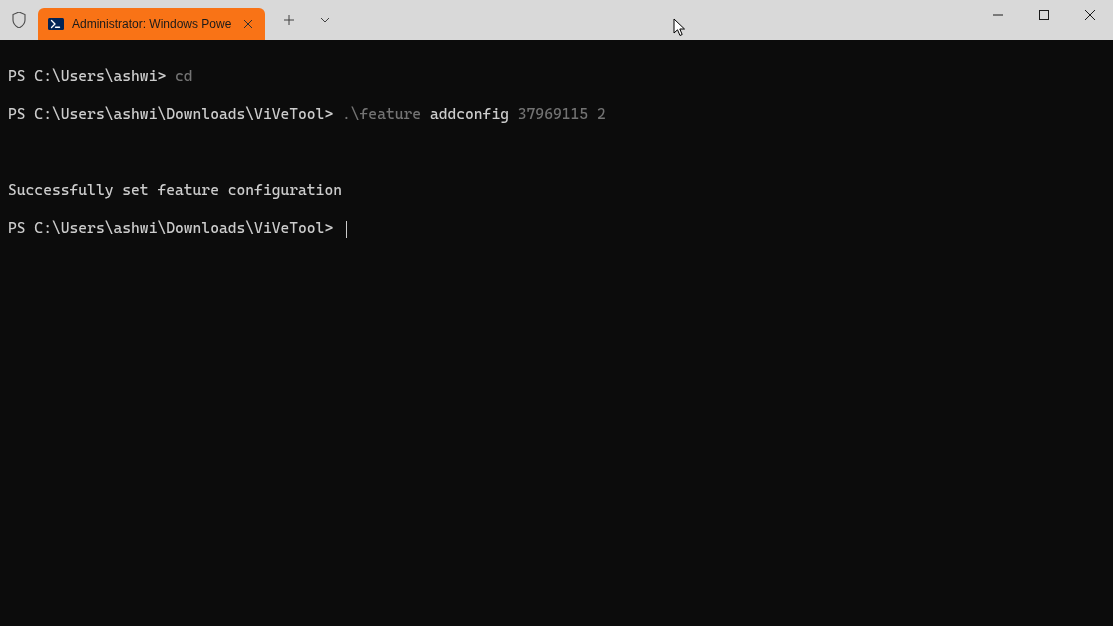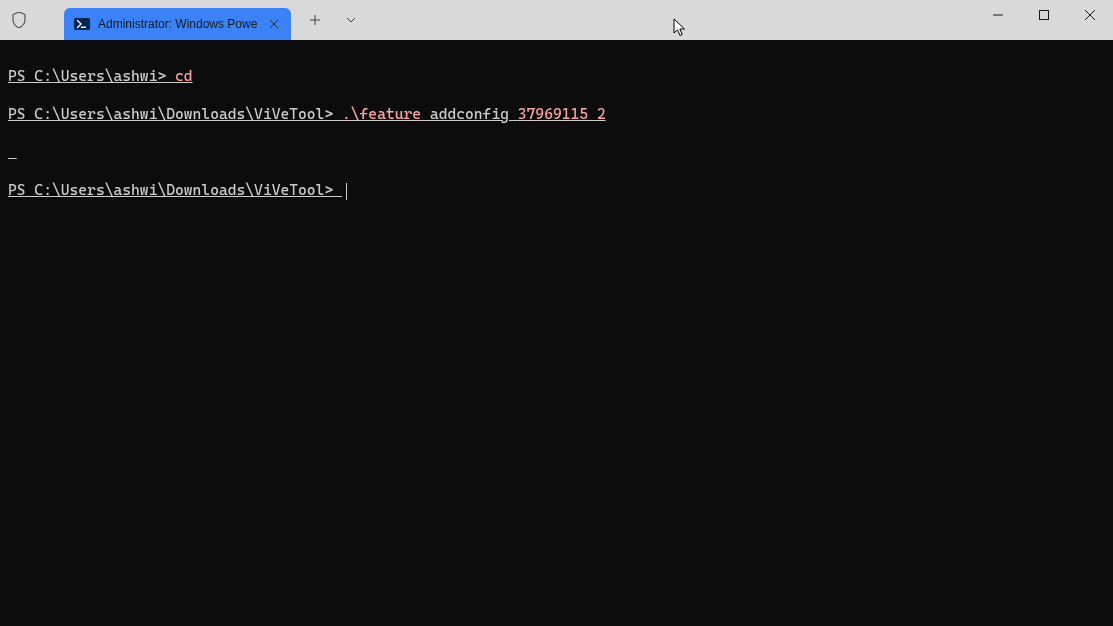--- a/index.html
+++ b/index.html
@@ -20,29 +20,28 @@
     }
     .shield-area {
       width: 38px;
       height: 40px;
       display: flex;
       align-items: center;
       justify-content: center;
     }
     .tab {
       height: 32px;
-      background: #3b82f6;
+      background: #f97316;
       border-radius: 6px 6px 0 0;
       display: flex;
       align-items: center;
       padding: 0 8px 0 10px;
       gap: 8px;
       position: relative;
       top: 4px;
-      margin-left: 26px;
     }
     .tab-icon {
       width: 16px;
       height: 16px;
       display: flex;
       align-items: center;
       justify-content: center;
     }
     .tab-title {
       font-size: 12px;
@@ -87,24 +86,23 @@
     .terminal {
       background: #0c0c0c;
       color: #cccccc;
       height: calc(626px - 40px);
       font-family: "Cascadia Mono", "Consolas", monospace;
       font-size: 15px;
       line-height: 19px;
       padding: 8px 8px;
       white-space: pre;
       position: relative;
-      text-decoration: underline;
     }
     .tline { display: flex; }
-    .cmd-hl { color: #fca5a5; }
+    .cmd-hl { color: #737373; }
     .cursor {
       display: inline-block;
       width: 1px;
       height: 17px;
       background: #cccccc;
       vertical-align: text-bottom;
       margin-left: 4px;
       position: relative;
       top: 2px;
     }
@@ -186,20 +184,21 @@
           </svg>
       </span>
     </div>
   </div>
 </div>
 
 <div class="terminal">
 <div class="tline"><span>PS C:\Users\ashwi&gt; </span><span class="cmd-hl">cd</span></div>
 <div class="tline"><span>PS C:\Users\ashwi\Downloads\ViVeTool&gt; </span><span class="cmd-hl">.\feature</span><span> addconfig </span><span class="cmd-hl">37969115 2</span></div>
 <div class="tline"><span></span>&nbsp;</div>
+<div class="tline"><span>Successfully set feature configuration</span></div>
 <div class="tline"><span>PS C:\Users\ashwi\Downloads\ViVeTool&gt; </span><span class="cursor"></span></div>
 </div>
 
 <div class="mouse-cursor">
   <svg width="14" height="20" viewBox="0 0 14 20">
     <path d="M1 1 L1 15 L4.5 11.8 L7 17.5 L9.2 16.5 L6.8 11 L11.5 11 Z" fill="#ffffff" stroke="#000000" stroke-width="1" stroke-linejoin="round"></path>
   </svg>
 </div>
 
 </body></html>

